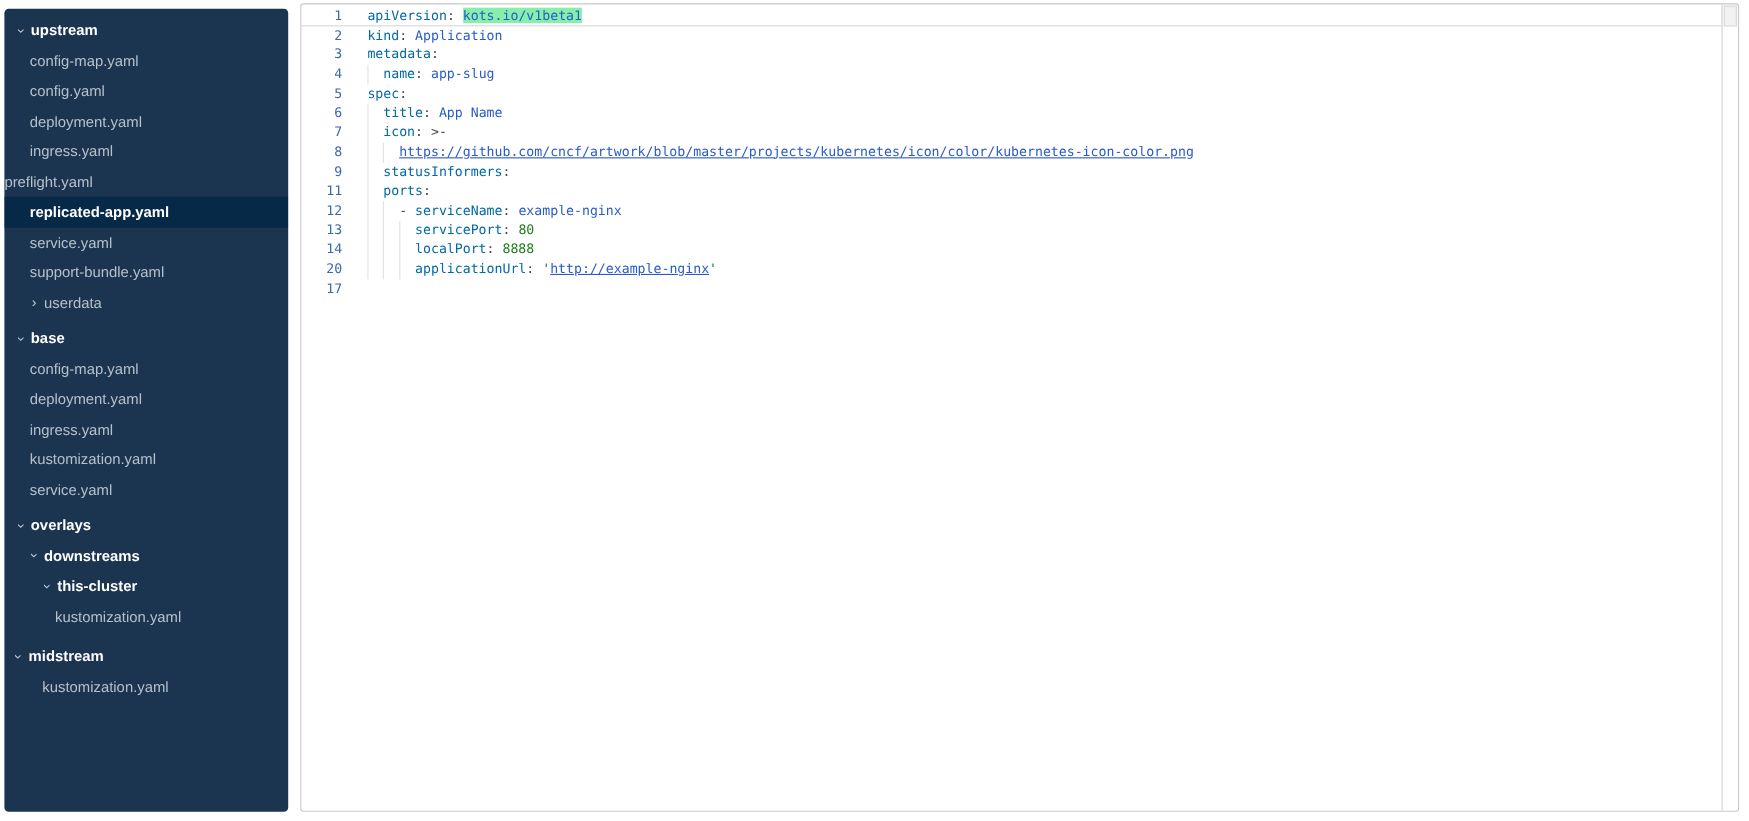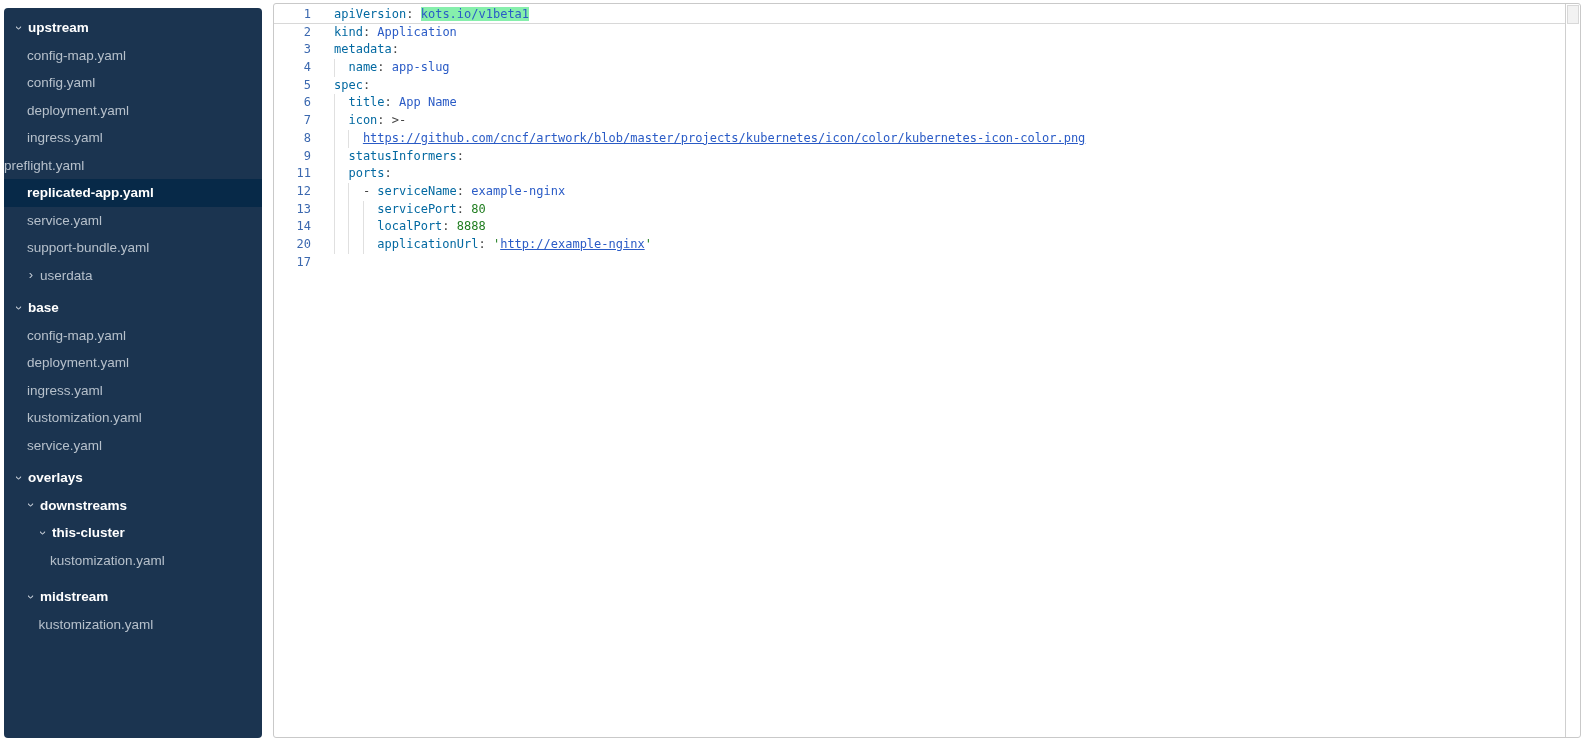--- a/index.html
+++ b/index.html
@@ -129,21 +129,21 @@
       <span class="chev down">›</span>
       <span>downstreams</span>
     </div>
     <div class="tree-row folder" style="padding-left: 34px;">
       <span class="chev down">›</span>
       <span>this-cluster</span>
     </div>
     <div class="tree-row file" style="padding-left: 46px;">
       <span>kustomization.yaml</span>
     </div>
-    <div class="tree-row folder gap9" style="padding-left: 22px;">
+    <div class="tree-row folder gap9" style="padding-left: 8px;">
       <span class="chev down">›</span>
       <span>midstream</span>
     </div>
     <div class="tree-row file" style="padding-left: 34.5px;">
       <span>kustomization.yaml</span>
     </div>
   </div>
 
 <div class="editor">
   <div class="editor-content" id="editor-content">

